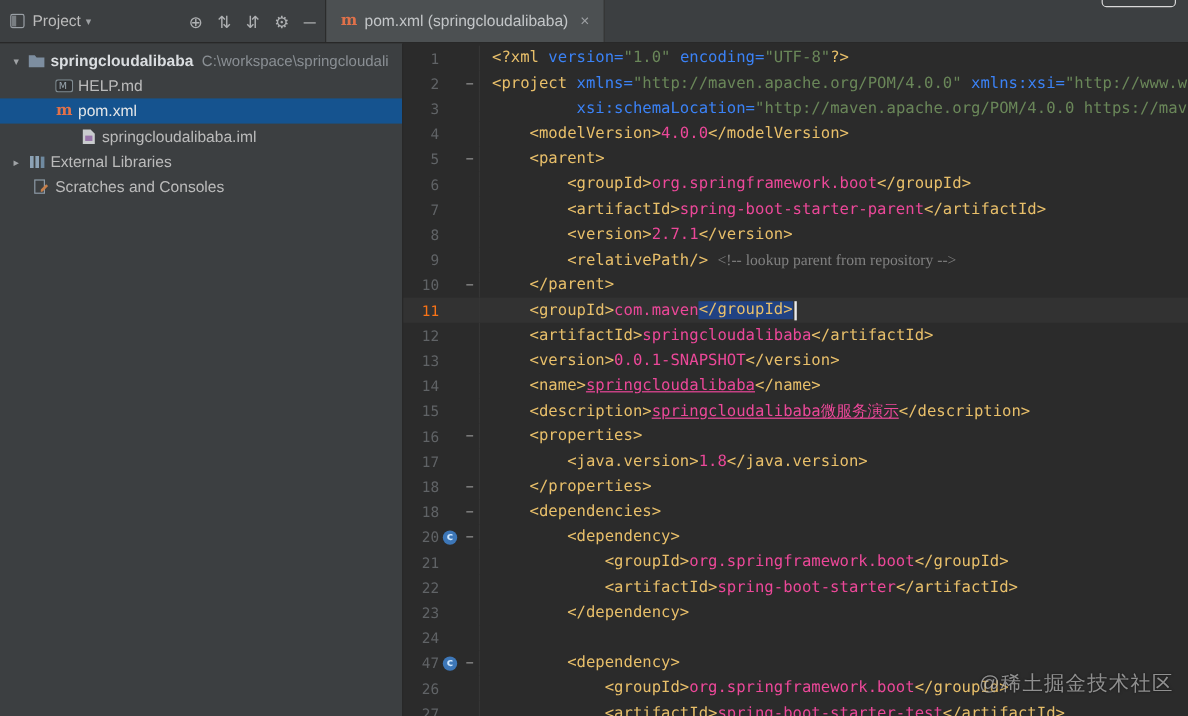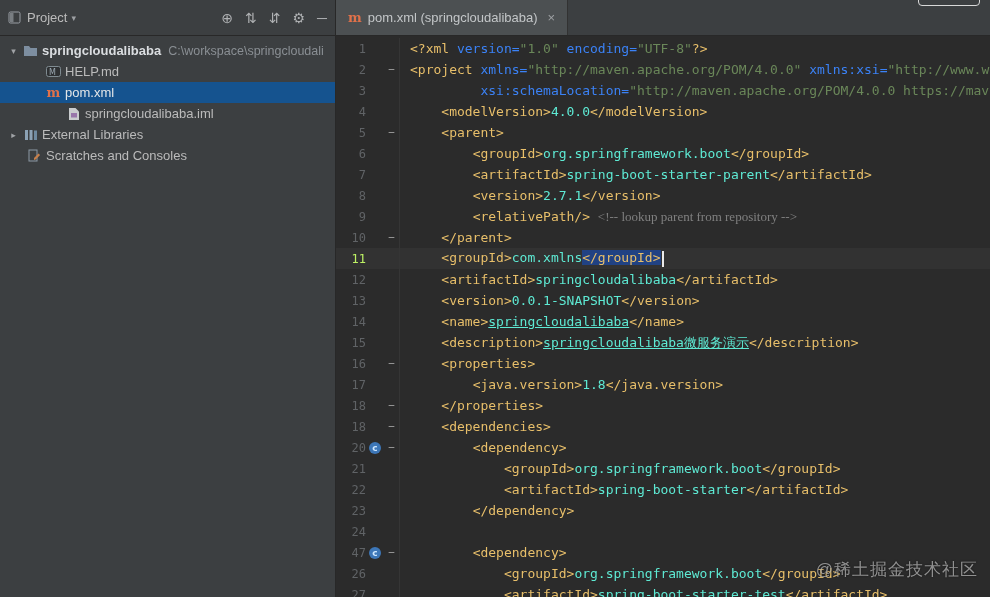--- a/index.html
+++ b/index.html
@@ -2,21 +2,21 @@
 <html><head>
 <meta charset="utf-8">
 <style>
   * { margin:0; padding:0; box-sizing:border-box; }
   html,body { width:990px; height:597px; overflow:hidden; background:#2b2b2b;
               font-family:"Liberation Sans", sans-serif; }
   .ide { width:990px; height:597px; display:flex; flex-direction:column; }
 
   
   .topbar { height:36px; flex:none; display:flex; background:#3c3f41; border-bottom:1px solid #282828; }
-  .panel-header { width:336px; flex:none; display:flex; align-items:center; gap:6px;
+  .panel-header { width:272px; flex:none; display:flex; align-items:center; gap:6px;
                   padding:0 8px; border-right:1px solid #282828; }
   .ph-label { color:#bbbbbb; font-size:13px; display:flex; align-items:center; gap:4px; cursor:default; }
   .chev { font-size:9px; color:#9da0a3; }
   .ph-icons { margin-left:auto; display:flex; gap:12px; color:#afb1b3; align-items:center; }
   .ph-icons span { font-size:14px; cursor:default; }
 
   .tabbar { flex:1; display:flex; align-items:stretch; background:#3c3f41; position:relative; }
   .tab { display:flex; align-items:center; gap:6px; padding:0 12px; background:#4c5052;
          border-right:1px solid #323232; color:#c3c6c8; font-size:13px; max-width:260px; }
   .tab-close { color:#9da0a3; font-size:13px; margin-left:4px; cursor:default; }
@@ -36,31 +36,31 @@
   .tree-icon { width:19px; flex:none; display:inline-flex; justify-content:center; align-items:center; }
   .tree-label { margin-left:2px; }
   .root-name { font-weight:bold; color:#dadde0; }
   .root-path { color:#8a8f94; margin-left:7px; font-size:12.5px; }
 
   
   .editor { flex:1; position:relative; background:#2b2b2b; overflow:hidden; padding-top:2px; }
   .line { display:flex; height:21px; align-items:center;
           font-family:"DejaVu Sans Mono", monospace; font-size:13px; }
   .line.current { background:#323232; }
-  .line.current .ln { color:#bef264; }
+  .line.current .ln { color:#f97316; }
   .ln { width:30px; flex:none; text-align:right; color:#606366; font-size:12px; }
   .gslot { width:18px; flex:none; display:flex; justify-content:center; align-items:center; }
   .fslot { width:16px; flex:none; color:#9b9b9b; font-size:11px; text-align:center;
            border-right:1px solid #353535; height:21px; line-height:21px; }
   .code { white-space:pre; margin-left:10px; color:#a9b7c6; }
   .tag  { color:#e8bf6a; }
   .attr { color:#3b82f6; }
   .str  { color:#6a8759; }
   .cmt  { color:#808080;font-family:Liberation Serif, serif; }
-  .pln  { color:#5eead4; }
+  .pln  { color:#ec4899; }
   .u    { text-decoration:underline; }
   .sel  { background:#214283; }
   .caret { display:inline-block; width:2px; height:16px; background:#eaeaea;
            vertical-align:middle; margin-left:1px; }
   .dep-icon { width:12px; height:12px; border-radius:50%; background:#3d77b8; color:#cfe8ff;
               font-size:9px; line-height:12px; text-align:center; font-weight:bold;
               font-family:"DejaVu Sans", sans-serif; }
   .watermark { position:absolute; right:12px; bottom:16px; color:rgba(214,214,214,0.62);
                font-size:17px; letter-spacing:1px; text-shadow:0 0 2px rgba(0,0,0,0.6); }
 </style>
@@ -221,21 +221,21 @@
           <div class="line">
             <span class="ln">10</span>
             <span class="gslot"></span>
             <span class="fslot">−</span>
             <span class="code"><span class="pln">    </span><span class="tag">&lt;/parent&gt;</span></span>
           </div>
           <div class="line current">
             <span class="ln">11</span>
             <span class="gslot"></span>
             <span class="fslot"></span>
-            <span class="code"><span class="pln">    </span><span class="tag">&lt;groupId&gt;</span><span class="pln">com.xmlns</span><span class="tag sel">&lt;/groupId&gt;</span><span class="caret"></span></span>
+            <span class="code"><span class="pln">    </span><span class="tag">&lt;groupId&gt;</span><span class="pln">com.maven</span><span class="tag sel">&lt;/groupId&gt;</span><span class="caret"></span></span>
           </div>
           <div class="line">
             <span class="ln">12</span>
             <span class="gslot"></span>
             <span class="fslot"></span>
             <span class="code"><span class="pln">    </span><span class="tag">&lt;artifactId&gt;</span><span class="pln">springcloudalibaba</span><span class="tag">&lt;/artifactId&gt;</span></span>
           </div>
           <div class="line">
             <span class="ln">13</span>
             <span class="gslot"></span>

